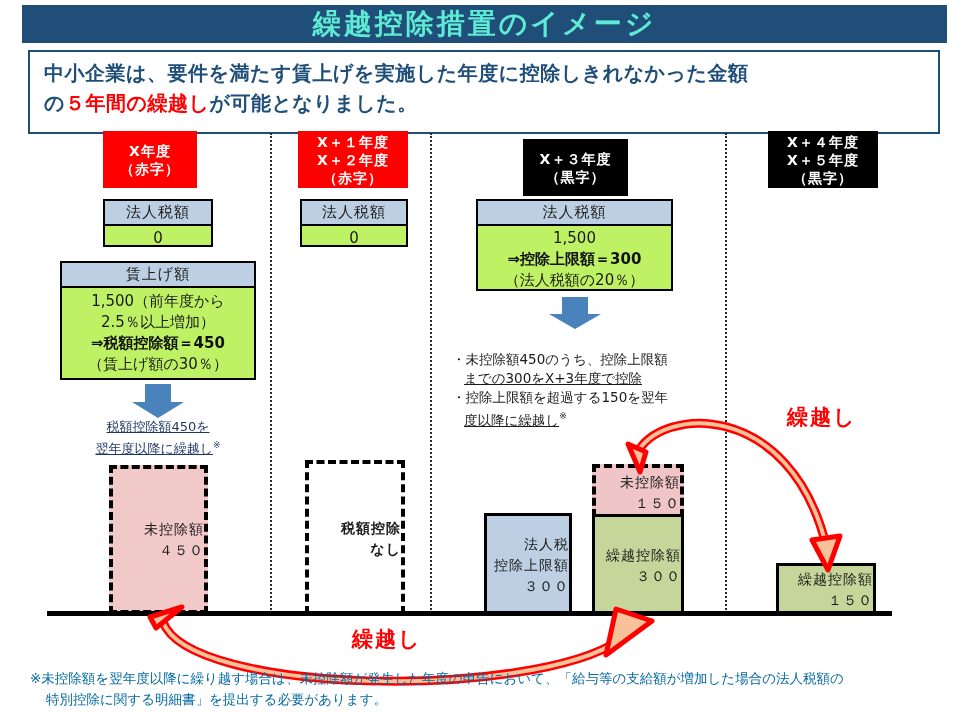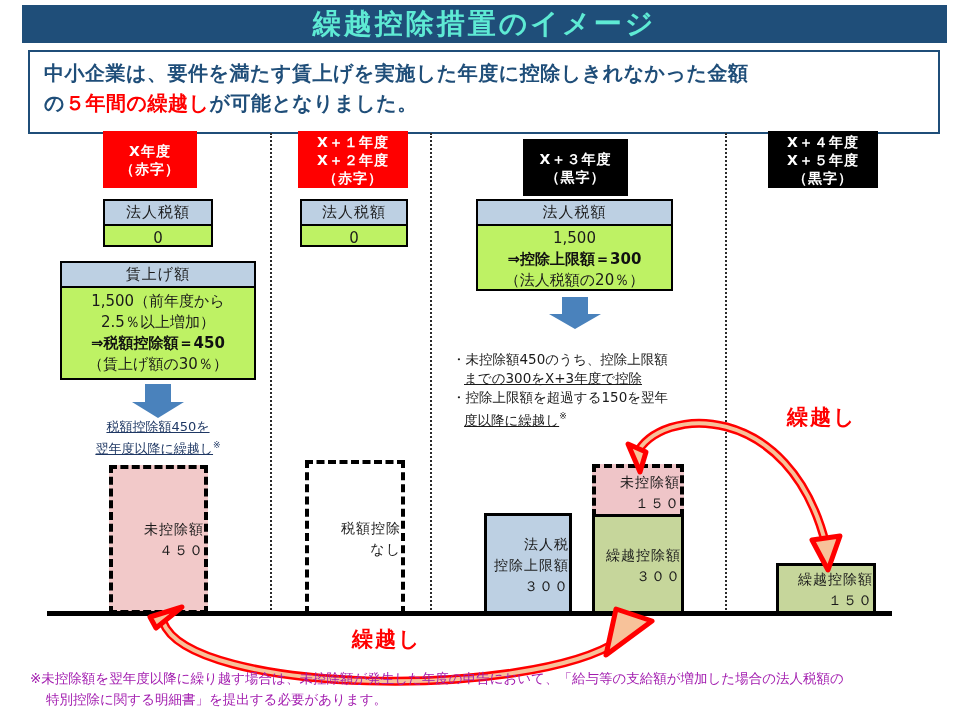--- a/index.html
+++ b/index.html
@@ -90,34 +90,34 @@
 
   
   .bar{
     position:absolute;box-sizing:border-box;
     display:flex;flex-direction:column;align-items:flex-end;justify-content:center;
     font-size:14px;line-height:21px;color:#1a1a1a;text-align:center;
     letter-spacing:1px;
   }
   .bar.pink{background:#F2C9C9;border:4px dashed #000;}
   .bar.pink-solid-bottom{background:#EFC5C8;border:4px dashed #000;border-bottom:none;}
-  .bar.empty{background:#ffffff;border:4px dashed #000;border-bottom:none;}
+  .bar.empty{background:#ffffff;border:4px dashed #000;border-bottom:none;font-weight:bold;}
   .bar.blue{background:#BDD0E3;border:3px solid #000;border-bottom:none;}
   .bar.green{background:#C6D69B;border:3px solid #000;border-bottom:none;}
   .bar.green-small{background:#C6D69B;border:3px solid #000;border-bottom:none;}
 
   
   .arrow-label{
     position:absolute;color:#FF0000;font-size:21px;font-weight:bold;letter-spacing:2px;
   }
 
   
   .footnote{
     position:absolute;left:30px;top:668px;width:920px;
-    font-size:13.5px;line-height:21px;color:#a21caf;
+    font-size:13.5px;line-height:21px;color:#0369a1;
   }
 
   svg{display:block;overflow:visible;}
   .svg-layer{position:absolute;left:0;top:0;width:969px;height:712px;pointer-events:none;}
 </style>
 </head>
 <body>
 
 <div id="root">
 

